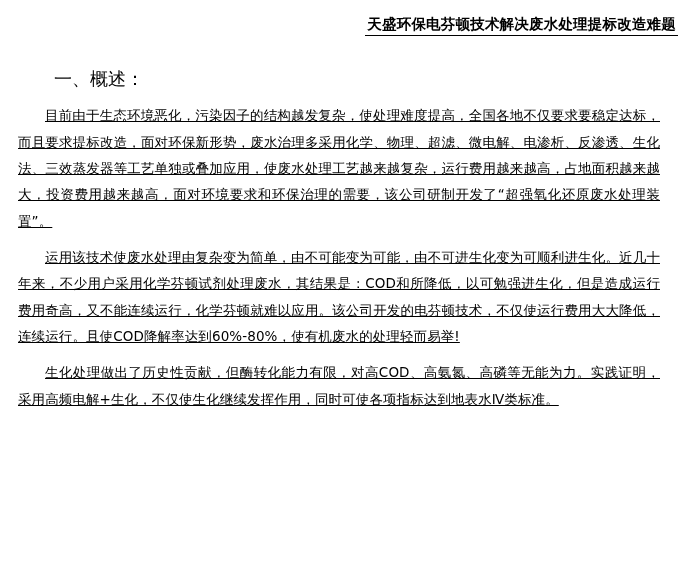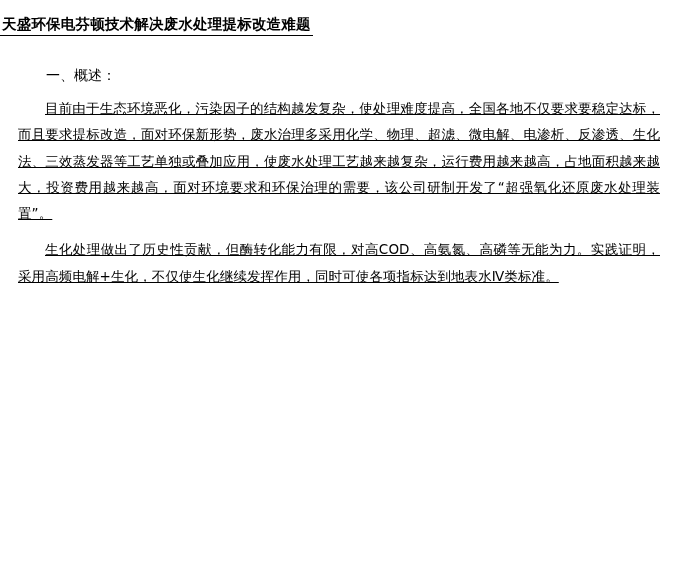--- a/index.html
+++ b/index.html
@@ -15,39 +15,39 @@
   }
   .page {
     position: relative;
     width: 678px;
     height: 570px;
     box-sizing: border-box;
     padding: 0;
     background: #ffffff;
   }
   .title-wrap {
-    text-align: left;
+    text-align: right;
     padding-top: 14px;
     padding-bottom: 6px;
   }
   .doc-title {
     display: inline-block;
     font-size: 14.5px;
     font-weight: bold;
     color: #000000;
     letter-spacing: 0.2px;
     line-height: 1.4;
     border-bottom: 1px solid #000000;
     padding: 0 2px 1px 2px;
   }
   .body-area {
     padding: 10px 18px 0 18px;
   }
   .section-heading {
-    font-size: 14px;
+    font-size: 18px;
     color: #000000;
     line-height: 1.9;
     margin: 10px 0 6px 0;
     text-indent: 2em;
     font-weight: normal;
   }
   p.para {
     font-size: 13.5px;
     color: #000000;
     line-height: 1.95;
@@ -69,17 +69,18 @@
 
   <div class="title-wrap">
     <span class="doc-title">天盛环保电芬顿技术解决废水处理提标改造难题</span>
   </div>
 
   <div class="body-area">
 
     <div class="section-heading">一、概述：</div>
 
     <p class="para">目前由于生态环境恶化，污染因子的结构越发复杂，使处理难度提高，全国各地不仅要求要稳定达标，而且要求提标改造，面对环保新形势，废水治理多采用化学、物理、超滤、微电解、电渗析、反渗透、生化法、三效蒸发器等工艺单独或叠加应用，使废水处理工艺越来越复杂，运行费用越来越高，占地面积越来越大，投资费用越来越高，面对环境要求和环保治理的需要，该公司研制开发了“超强氧化还原废水处理装置”。</p>
+    <p class="para spaced">运用该技术使废水处理由复杂变为简单，由不可能变为可能，由不可进生化变为可顺利进生化。近几十年来，不少用户采用化学芬顿试剂处理废水，其结果是：COD和所降低，以可勉强进生化，但是造成运行费用奇高，又不能连续运行，化学芬顿就难以应用。该公司开发的电芬顿技术，不仅使运行费用大大降低，连续运行。且使COD降解率达到60%-80%，使有机废水的处理轻而易举!</p>
     <p class="para spaced">生化处理做出了历史性贡献，但酶转化能力有限，对高COD、高氨氮、高磷等无能为力。实践证明，采用高频电解+生化，不仅使生化继续发挥作用，同时可使各项指标达到地表水Ⅳ类标准。</p>
 
   </div>
 
 </div>
 
 </body></html>

